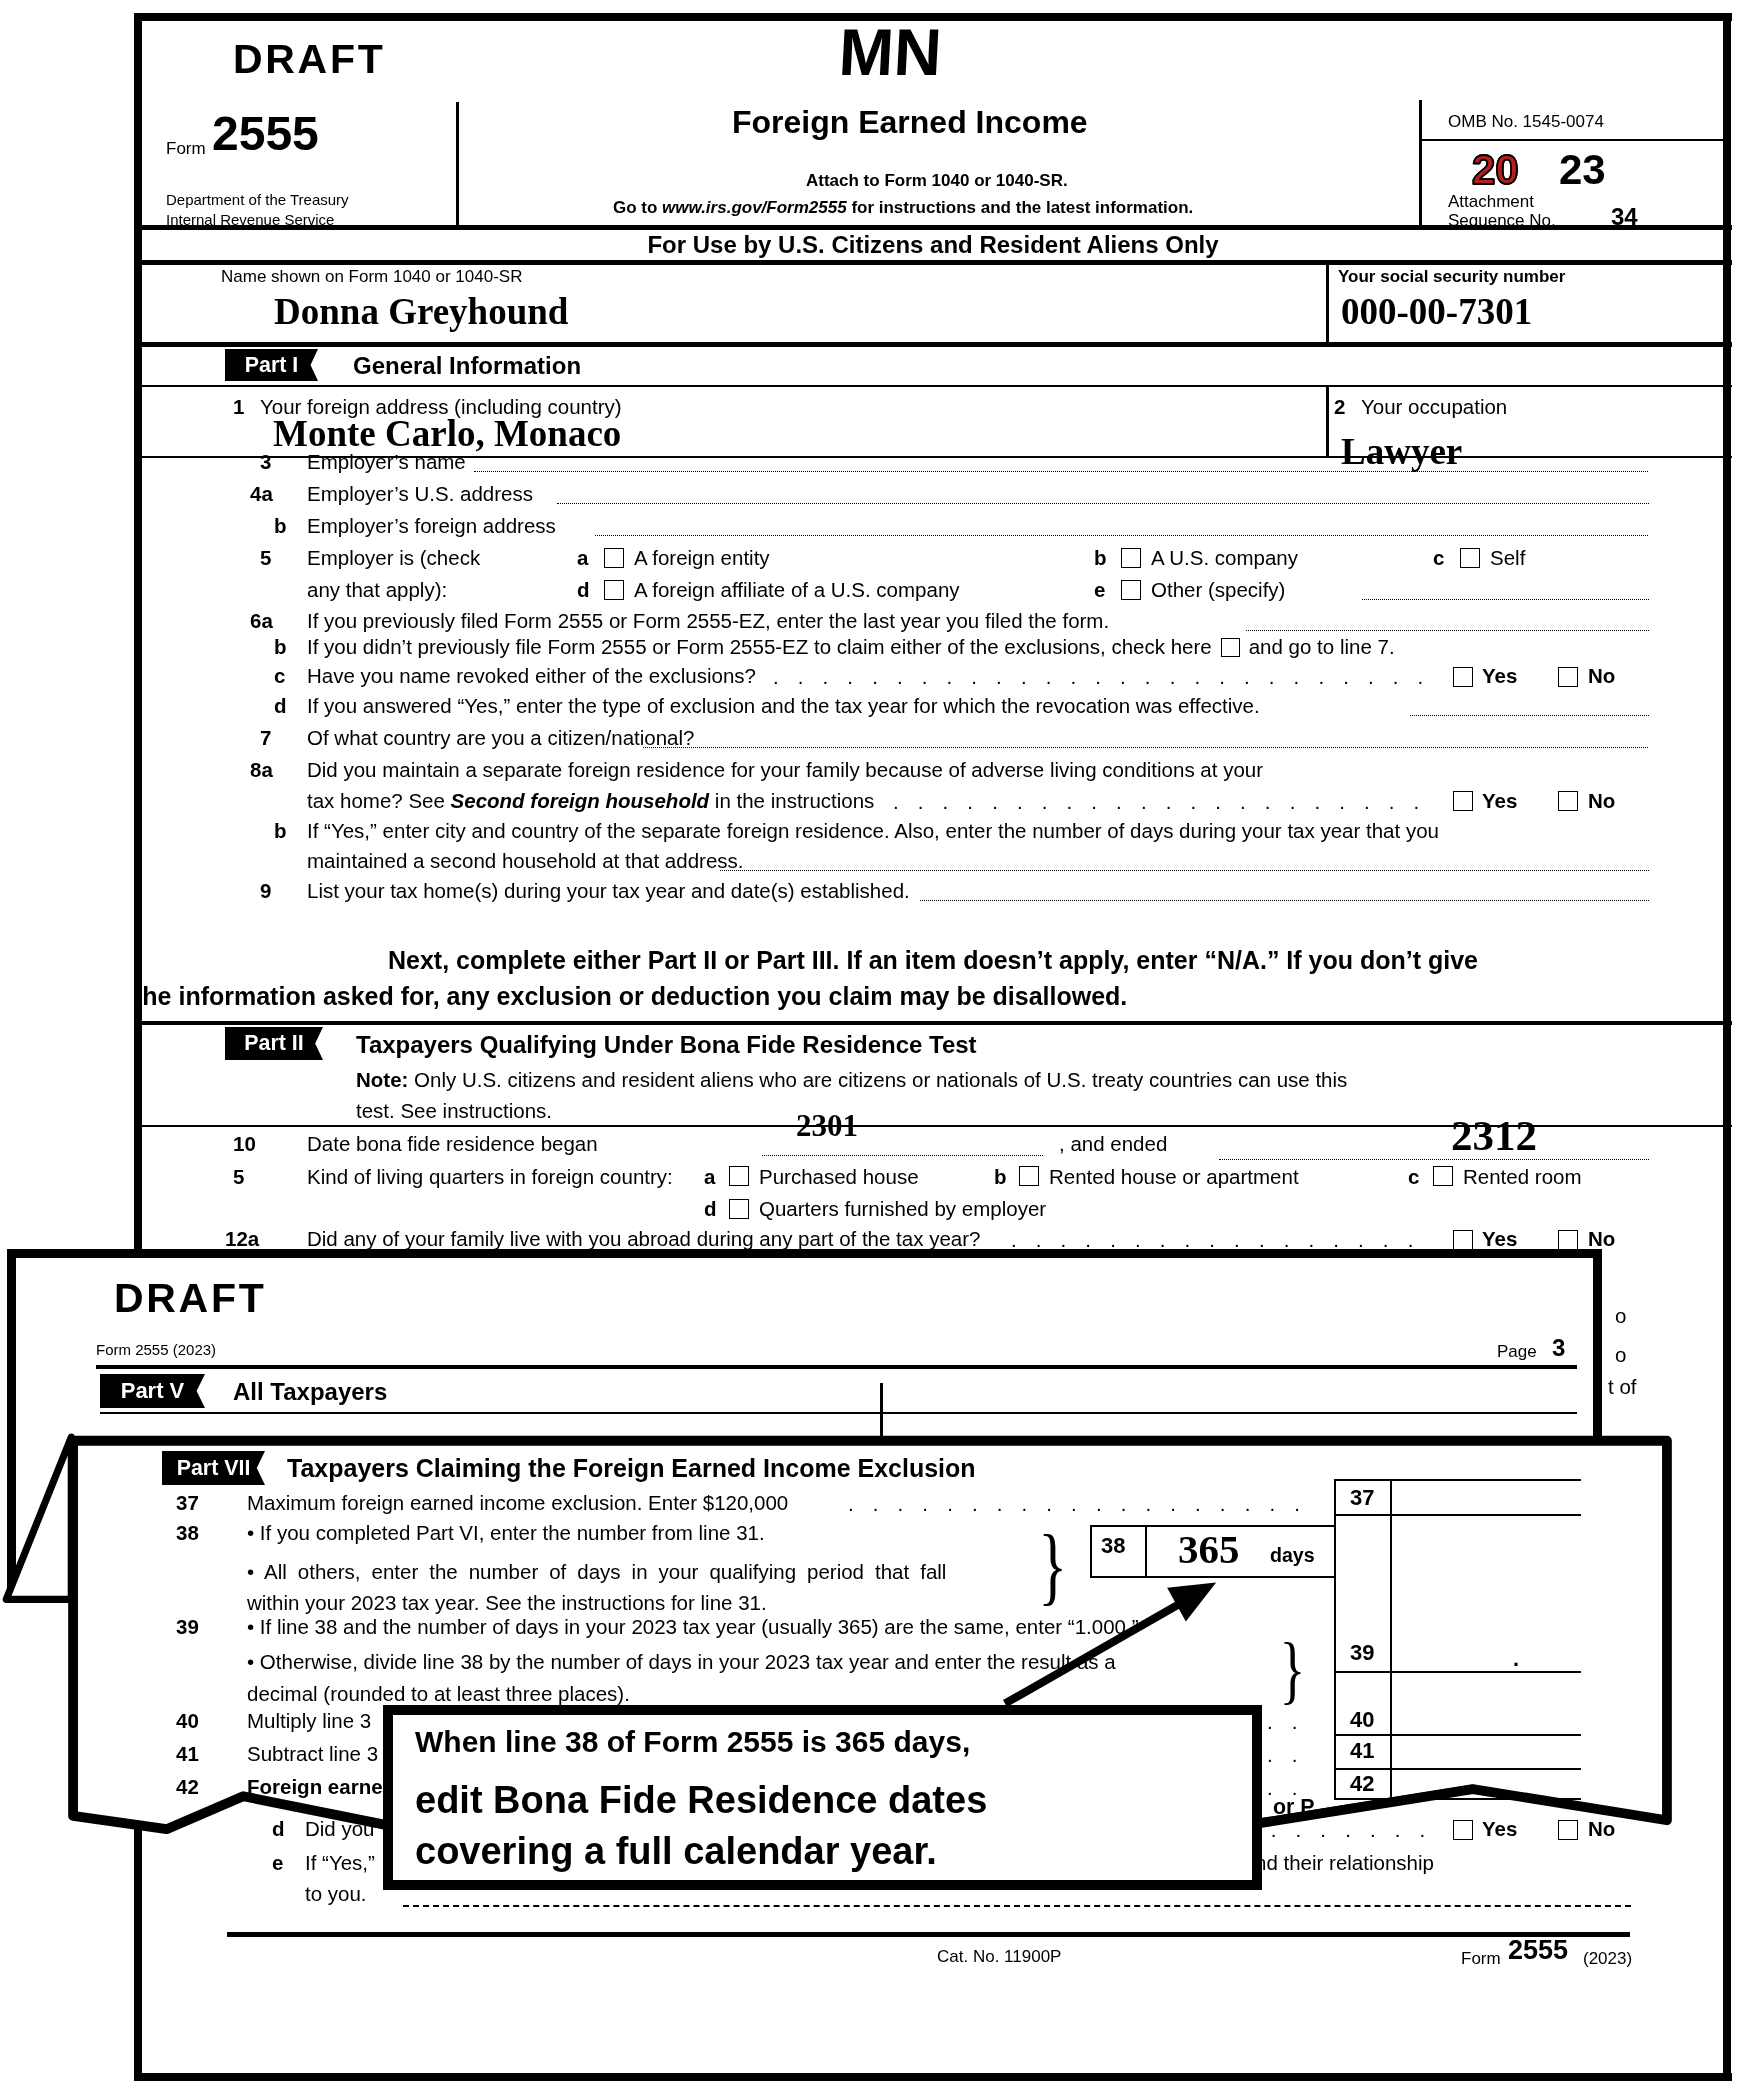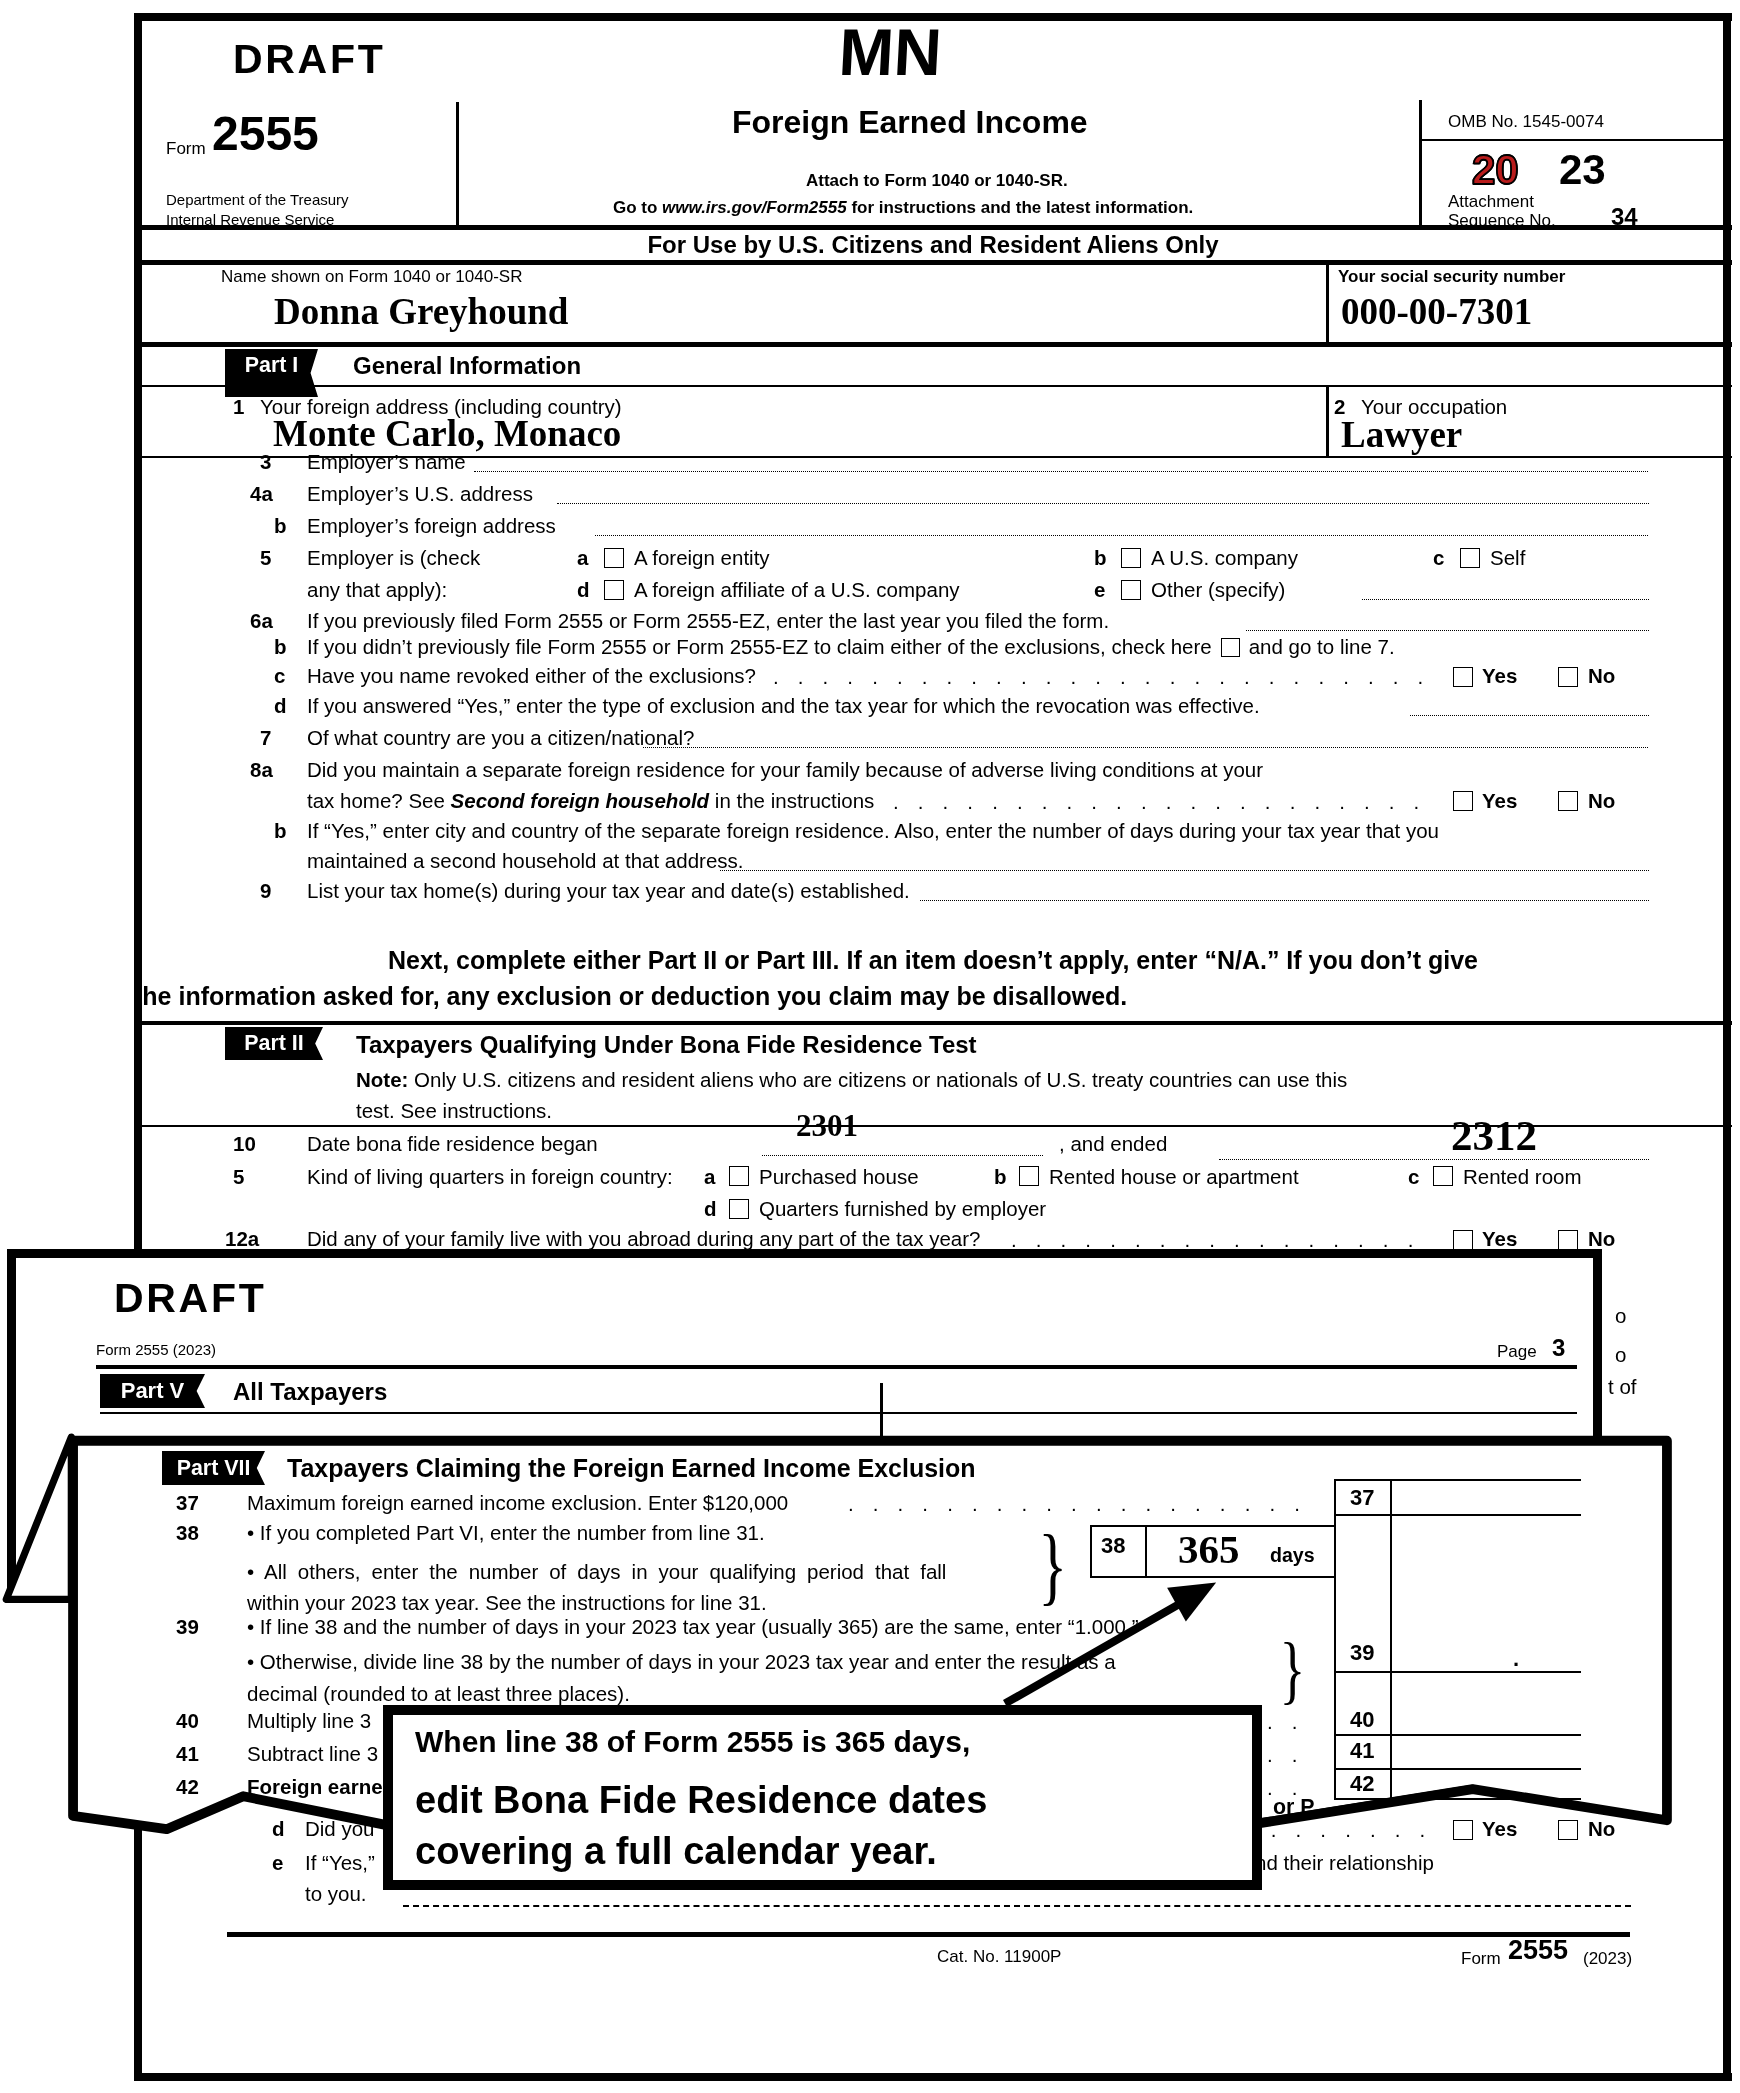--- a/index.html
+++ b/index.html
@@ -61,31 +61,31 @@
   <div class="t b" style="left:134px;top:232px;width:1598px;text-align:center;font-size:24px">For Use by U.S. Citizens and Resident Aliens Only</div>
   <div class="hr" style="left:134px;top:260px;width:1598px;height:4.5px"></div>
 
   <div class="t sm" style="left:221px;top:267px">Name shown on Form 1040 or 1040-SR</div>
   <div class="t ser" style="left:274px;top:291px;font-size:37px">Donna Greyhound</div>
   <div class="vr" style="left:1326px;top:260px;width:2.7px;height:82px"></div>
   <div class="t sm b" style="left:1338px;top:267px">Your social security number</div>
   <div class="t ser" style="left:1341px;top:291px;font-size:37px">000-00-7301</div>
   <div class="hr" style="left:134px;top:342px;width:1598px;height:4.5px"></div>
 
-  <div class="plabel" style="left:225px;top:349px;width:93px;height:48px;font-size:21.4px;line-height:32px">Part I</div>
+  <div class="plabel" style="left:225px;top:349px;width:93px;height:32px;font-size:21.4px;line-height:32px">Part I</div>
   <div class="t b" style="left:353px;top:353px;font-size:24px">General Information</div>
   <div class="hr" style="left:134px;top:385px;width:1598px;height:1.8px"></div>
 
   <div class="t b" style="left:233px;top:396px">1</div>
   <div class="t" style="left:260px;top:396px">Your foreign address (including country)</div>
   <div class="t ser" style="left:273px;top:413px;font-size:37px">Monte Carlo, Monaco</div>
   <div class="vr" style="left:1326px;top:385px;width:2.7px;height:71px"></div>
   <div class="t b" style="left:1334px;top:396px">2</div>
   <div class="t" style="left:1361px;top:396px">Your occupation</div>
-  <div class="t ser" style="left:1341px;top:414px;font-size:37px">Lawyer</div>
+  <div class="t ser" style="left:1341px;top:431px;font-size:37px">Lawyer</div>
   <div class="hr" style="left:134px;top:456px;width:1598px;height:1.8px"></div>
 
   <div class="t b" style="left:260px;top:451px">3</div>
   <div class="t" style="left:307px;top:451px">Employer’s name</div>
   <div class="dot" style="left:474px;top:451px;width:1174px;height:19.6px"></div>
 
   <div class="t b" style="left:250px;top:483px">4a</div>
   <div class="t" style="left:307px;top:483px">Employer’s U.S. address</div>
   <div class="dot" style="left:557px;top:483px;width:1092px;height:19.6px"></div>
 

